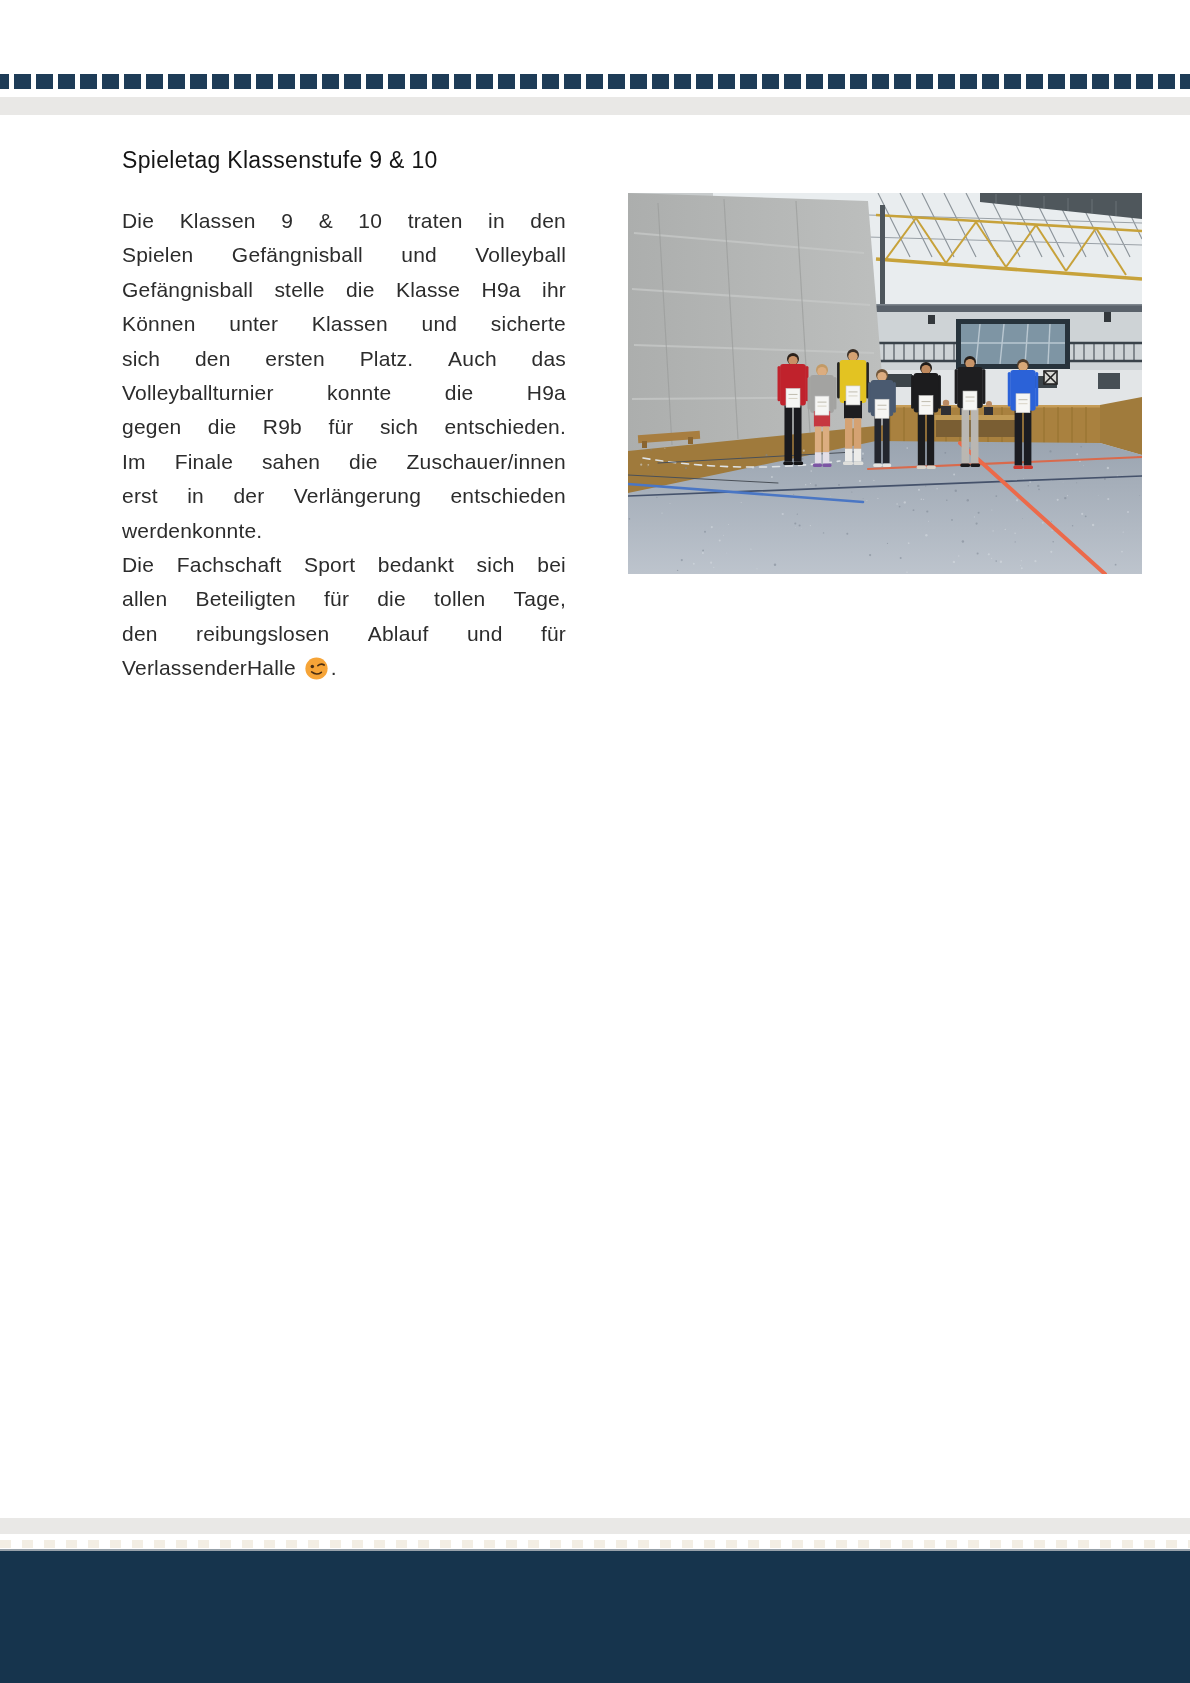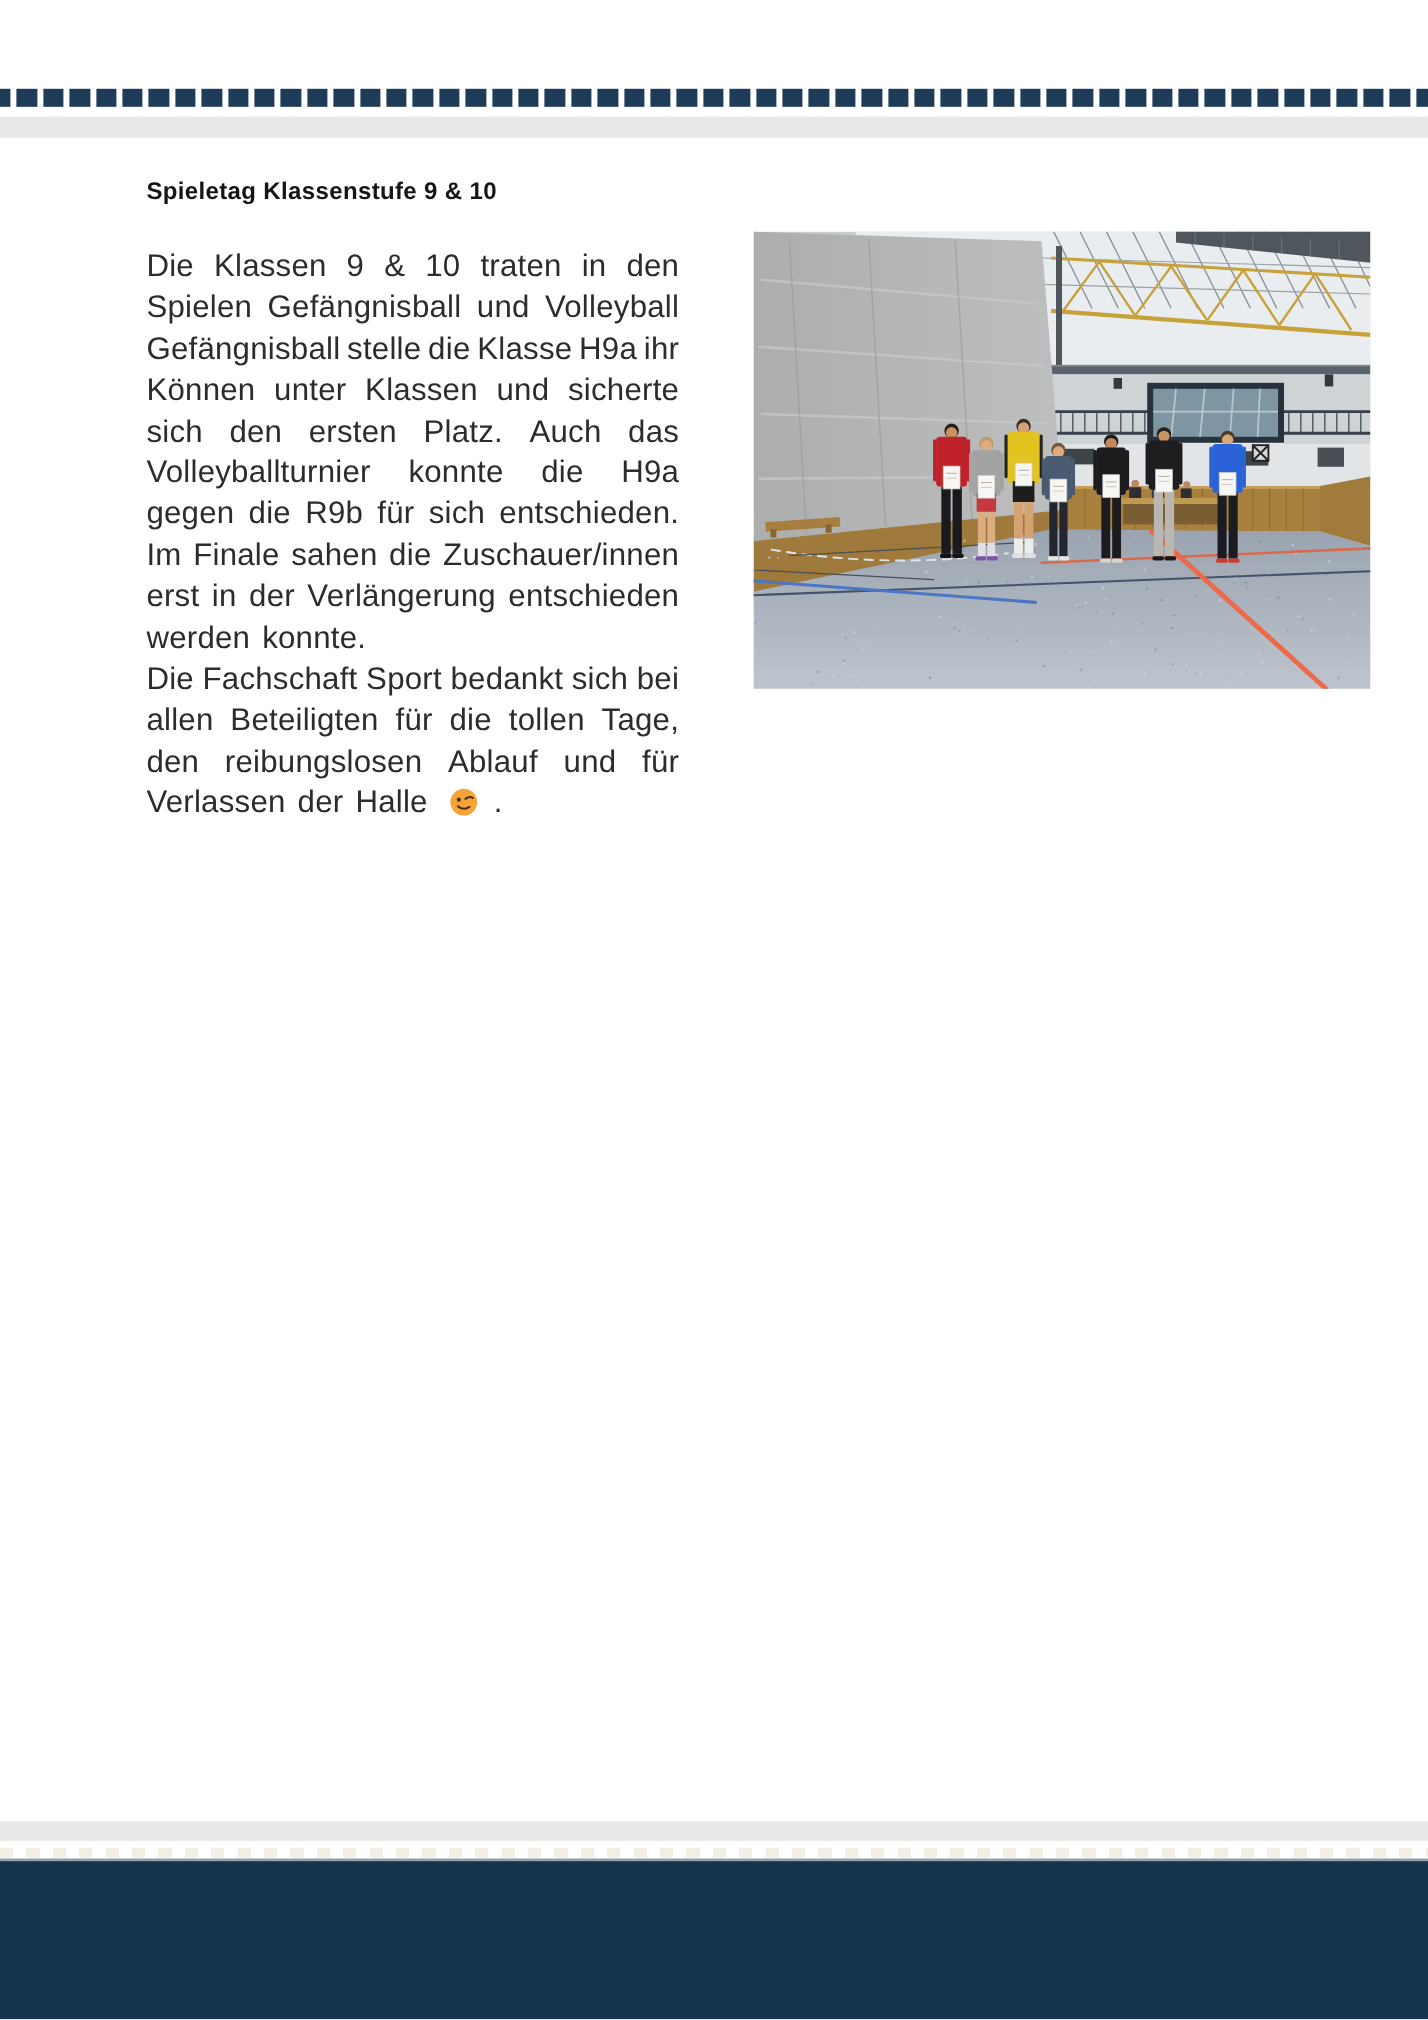--- a/index.html
+++ b/index.html
@@ -12,27 +12,27 @@
     background:repeating-linear-gradient(to right,var(--dash) 0 17px,transparent 17px 22px);
     background-position:-8px 0;}
   .band{position:absolute;left:0;width:1190px;background:var(--band);}
   .band-top{top:97px;height:18px;}
   .band-bottom{top:1518px;height:16px;}
   .bottom-dots{position:absolute;left:0;top:1540px;width:1190px;height:8px;
     background:repeating-linear-gradient(to right,var(--dot) 0 11px,transparent 11px 22px);}
   .footer{position:absolute;left:0;top:1549px;width:1190px;height:132px;
     background:var(--navy);border-top:2px solid #97A1AA;}
   .article{position:absolute;left:122px;top:147px;width:444px;}
-  .article h1{margin:0;font-size:20px;line-height:26px;font-weight:700;
+  .article h1{margin:0;font-size:23px;line-height:26px;font-weight:400;
     letter-spacing:.3px;color:#151515;}
   .body{margin-top:31px;}
-  .line{display:flex;align-items:flex-start;height:34.4px;font-size:26px;
+  .line{display:flex;align-items:flex-start;height:34.4px;font-size:21px;
     line-height:34.4px;color:#2c2c2c;letter-spacing:.2px;white-space:nowrap;}
   .line.j{justify-content:space-between;}
-  .line:not(.j){gap:10px;}
+  .line:not(.j){gap:0;}
   .line .emoji{margin:5px 2px 0 8px;flex:0 0 auto;}
   .photo{position:absolute;left:628px;top:193px;width:514px;height:381px;margin:0;}
   .photo svg{display:block;width:514px;height:381px;}
 </style>
 </head>
 <body>
 
 <div class="page">
 
   <div class="top-dashes"></div>

